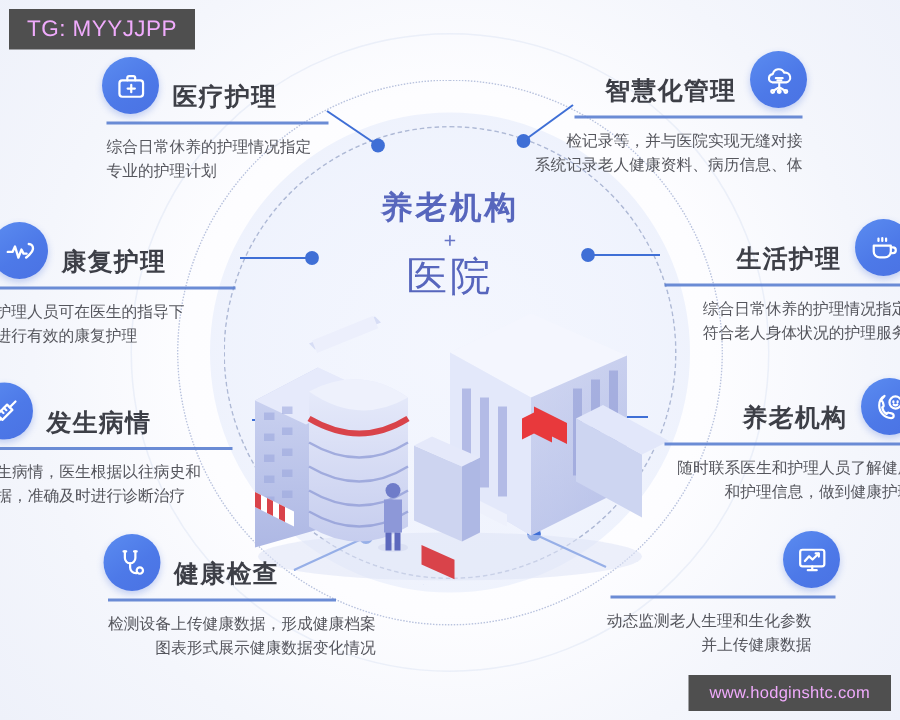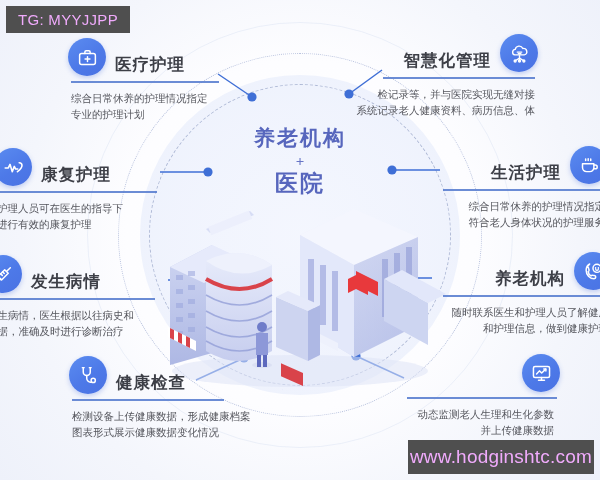--- a/index.html
+++ b/index.html
@@ -39,21 +39,21 @@
   .illus svg{display:block;width:300px;height:215px;}
 
   
   .center-title{
     position:absolute;left:0;right:0;top:125px;text-align:center;
     font-family:"Liberation Serif","DejaVu Serif",serif;
     color:#5a6bc4;pointer-events:none;
   }
   .center-title .l1{font-size:21px;font-weight:700;letter-spacing:2px;line-height:26px;color:#5766bd;}
   .center-title .plus{font-size:15px;font-weight:700;line-height:20px;color:#6775c6;}
-  .center-title .l2{font-size:23px;font-weight:700;letter-spacing:2px;line-height:26px;color:#5766bd;}
+  .center-title .l2{font-size:27px;font-weight:400;letter-spacing:2px;line-height:26px;color:#5766bd;}
 
   
   .spokes{position:absolute;inset:0;width:600px;height:480px;pointer-events:none;}
 
   
   .item{position:absolute;}
   .item-head{display:flex;align-items:flex-end;gap:9px;}
   .item.right .item-head{flex-direction:row-reverse;}
   .badge{
     width:38px;height:38px;border-radius:50%;
@@ -63,21 +63,21 @@
   }
   .badge svg{display:block;}
   .item-title{
     font-size:16.5px;font-weight:700;color:#3d3f47;letter-spacing:1px;white-space:nowrap;
   }
   .rule{height:1.5px;background:#5b7fd0;margin-top:5px;opacity:.9;}
   .desc{
     margin-top:7px;font-size:10.5px;line-height:16px;color:#55565d;white-space:nowrap;
   }
   .item.right .desc,.item.right .item-title{text-align:right;}
-  .item.center-b .desc{text-align:left;}
+  .item.center-b .desc{text-align:right;}
 
   
   #i-medical{left:68px;top:38px;}
   #i-medical .rule{width:148px;margin-left:3px;}
   #i-medical .desc{margin-left:3px;}
 
   #i-rehab{left:-6px;top:148px;}
   #i-rehab .rule{width:160px;margin-left:3px;}
   #i-rehab .desc{margin-left:3px;}
 
@@ -96,29 +96,29 @@
   #i-living{right:-8px;top:146px;}
   #i-living .rule{width:162px;margin-left:auto;margin-right:3px;}
   #i-living .desc{margin-right:3px;}
 
   #i-consult{right:-12px;top:252px;}
   #i-consult .rule{width:166px;margin-left:auto;margin-right:3px;}
   #i-consult .desc{margin-right:3px;}
 
   #i-monitor{right:40px;top:354px;}
   #i-monitor .rule{width:150px;margin-left:auto;margin-right:3px;}
-  #i-monitor .desc{margin-right:6px;}
+  #i-monitor .desc{margin-right:19px;}
 
   
   .wm{
     position:absolute;background:#4f4f4f;color:#f0abfc;
     font-family:"Liberation Sans","DejaVu Sans",sans-serif;
   }
   #wm-top{left:6px;top:6px;padding:5px 12px;font-size:15px;letter-spacing:.3px;}
-  #wm-bottom{right:6px;bottom:6px;padding:6px 2px;font-size:19px;letter-spacing:.2px;}
+  #wm-bottom{right:6px;bottom:6px;padding:6px 14px;font-size:11px;letter-spacing:.2px;}
 </style>
 </head>
 <body>
 
 <div id="stage">
 
   <div class="ring ring-outer"></div>
   <div class="ring ring-dotted"></div>
   <div class="ring ring-fill"></div>
   <div class="ring ring-dashed"></div>

